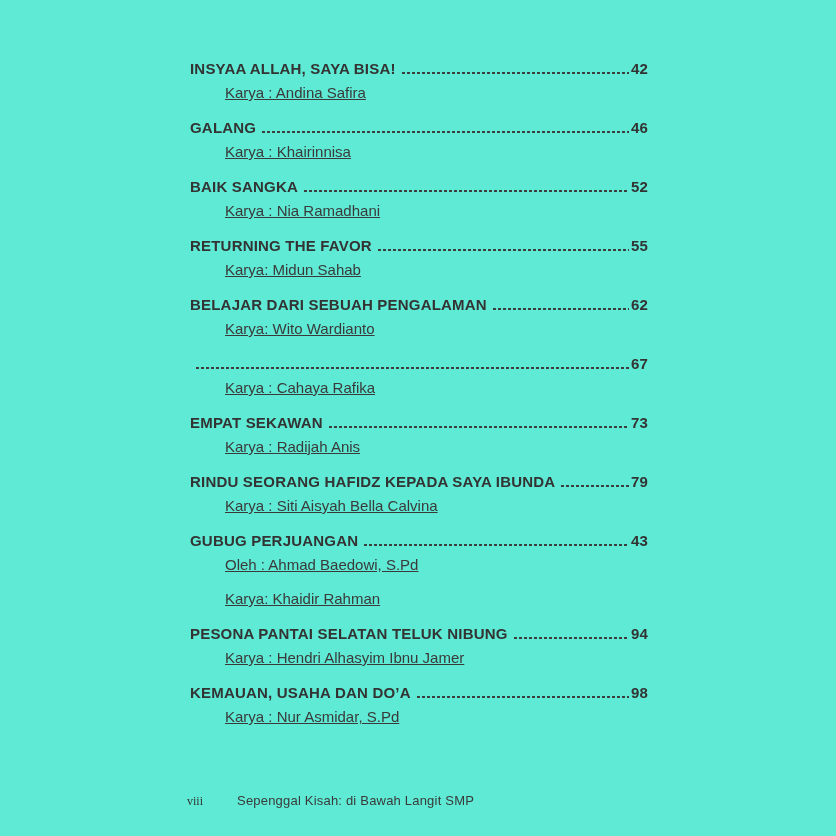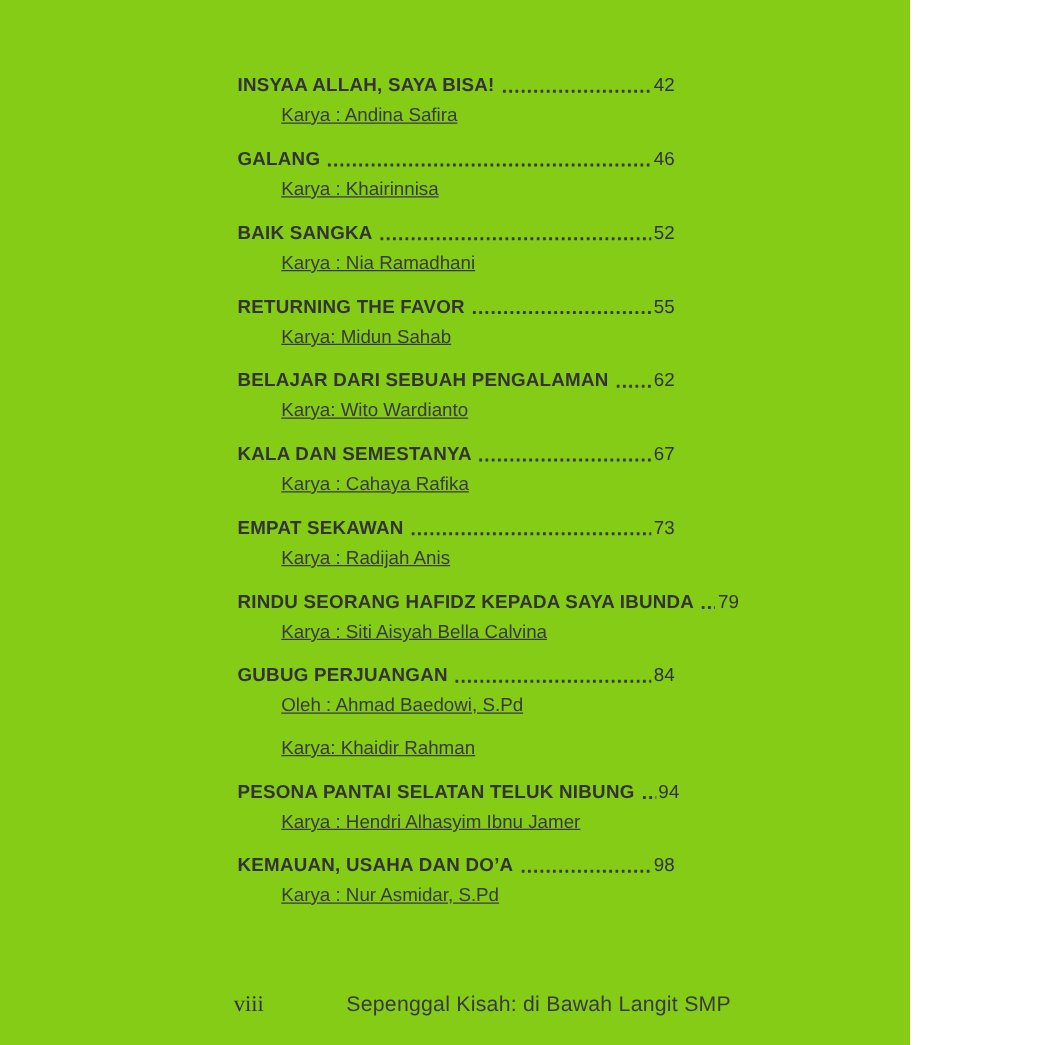--- a/index.html
+++ b/index.html
@@ -3,22 +3,22 @@
 <meta charset="utf-8">
 <style>
   * { margin: 0; padding: 0; box-sizing: border-box; }
   html, body {
     width: 836px; height: 836px;
     background: #ffffff;
     font-family: "Liberation Sans", sans-serif;
   }
   .page {
     position: relative;
-    width: 728px; height: 836px;
-    background: #84cc16;
+    width: 836px; height: 836px;
+    background: #5eead4;
     overflow: hidden;
   }
   .toc {
     position: absolute;
     left: 190px;
     right: 188px;
     top: 59px;
   }
   .entry { margin-bottom: 16px; }
   .title-row {
@@ -37,21 +37,21 @@
     align-self: stretch;
     margin: 0 1px 0 5px;
     background-image: radial-gradient(circle, #3a3a3a 1.1px, rgba(0,0,0,0) 1.5px);
     background-size: 5px 4px;
     background-repeat: repeat-x;
     background-position: 0 calc(100% - 3px);
     min-width: 12px;
   }
   .pagenum {
     flex: 0 0 auto;
-    font-weight: normal;
+    font-weight: bold;
     color: #333333;
     padding-left: 1px;
   }
   .author {
     margin-top: 6px;
     padding-left: 35px;
     font-size: 15px;
     line-height: 18px;
     color: #3a3a3a;
     text-decoration: underline;
@@ -59,26 +59,26 @@
   .footer {
     position: absolute;
     left: 187px;
     top: 793px;
     display: flex;
     align-items: baseline;
     color: #3a3a3a;
   }
   .folio {
     font-family: "Liberation Serif", serif;
-    font-size: 18px;
+    font-size: 12px;
     color: #333333;
   }
   .book-title {
-    margin-left: 66px;
-    font-size: 17px;
+    margin-left: 34px;
+    font-size: 13px;
     color: #3a3a3a;
     letter-spacing: 0.2px;
   }
 </style>
 </head>
 <body>
 
 <div class="page">
   <div class="toc" id="toc-list">
   <div class="entry">
@@ -121,21 +121,20 @@
     <div class="title-row">
       <span class="title">BELAJAR DARI SEBUAH PENGALAMAN</span>
       <span class="dots"></span>
       <span class="pagenum">62</span>
     </div>
     <div class="author">Karya: Wito Wardianto</div>
   </div>
 
   <div class="entry">
     <div class="title-row">
-      <span class="title">KALA DAN SEMESTANYA</span>
       <span class="dots"></span>
       <span class="pagenum">67</span>
     </div>
     <div class="author">Karya : Cahaya Rafika</div>
   </div>
 
   <div class="entry">
     <div class="title-row">
       <span class="title">EMPAT SEKAWAN</span>
       <span class="dots"></span>
@@ -150,21 +149,21 @@
       <span class="dots"></span>
       <span class="pagenum">79</span>
     </div>
     <div class="author">Karya : Siti Aisyah Bella Calvina</div>
   </div>
 
   <div class="entry">
     <div class="title-row">
       <span class="title">GUBUG PERJUANGAN</span>
       <span class="dots"></span>
-      <span class="pagenum">84</span>
+      <span class="pagenum">43</span>
     </div>
     <div class="author">Oleh : Ahmad Baedowi, S.Pd</div>
   </div>
 
   <div class="entry">
     <div class="author">Karya: Khaidir Rahman</div>
   </div>
 
   <div class="entry">
     <div class="title-row">

